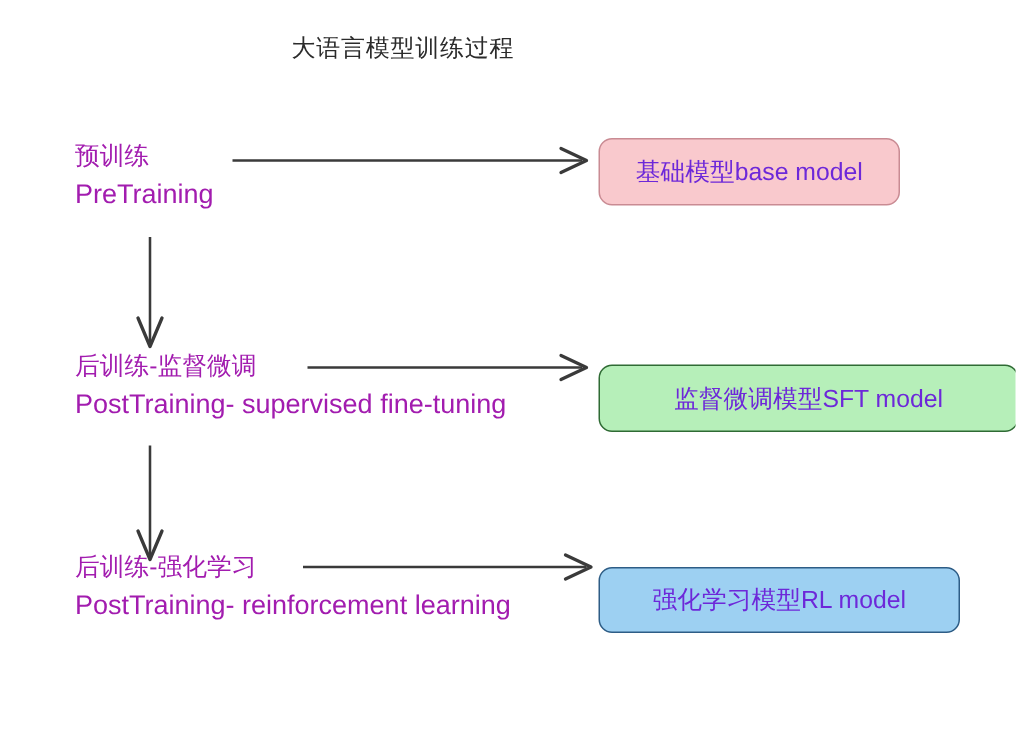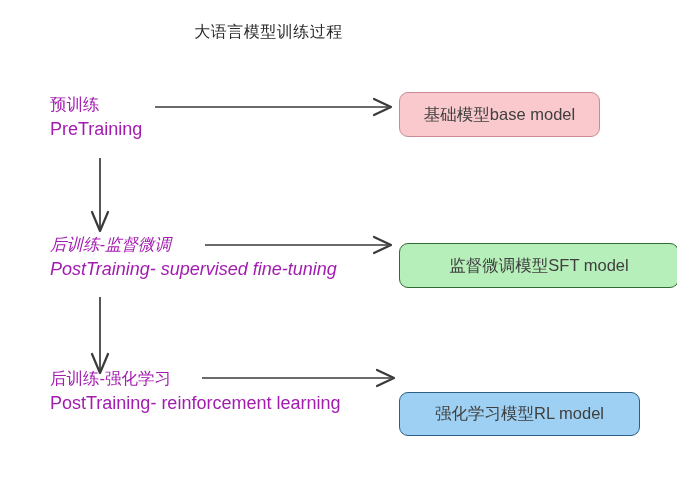--- a/index.html
+++ b/index.html
@@ -56,53 +56,53 @@
     white-space: nowrap;
   }
   .stage-label .en {
     display: block;
     font-size: 18px;
     line-height: 26px;
     white-space: nowrap;
   }
 
   #stage-label-0 { top: 92px; }
-  #stage-label-1 { top: 232px; font-style: italic; }
+  #stage-label-1 { top: 232px; }
   #stage-label-2 { top: 366px; }
 
   .model-box {
     position: absolute;
     box-sizing: border-box;
     display: flex;
     align-items: center;
     justify-content: center;
     border-radius: 9px;
     border-width: 1.6px;
     border-style: solid;
     font-size: 16.5px;
     white-space: nowrap;
     padding: 0 13px;
-    color: #404040;
+    color: #6d28d9;
   }
 
   #model-box-0 {
     left: 399px;
     top: 92px;
     width: 201px;
     height: 45px;
   }
   #model-box-1 {
     left: 399px;
     top: 243px;
     width: 280px;
     height: 45px;
   }
   #model-box-2 {
     left: 399px;
-    top: 392px;
+    top: 378px;
     width: 241px;
     height: 44px;
   }
 </style>
 </head>
 <body style="background: rgb(255, 255, 255);">
 
 <div id="diagram-canvas">
 
   <div class="page-title">大语言模型训练过程</div>

